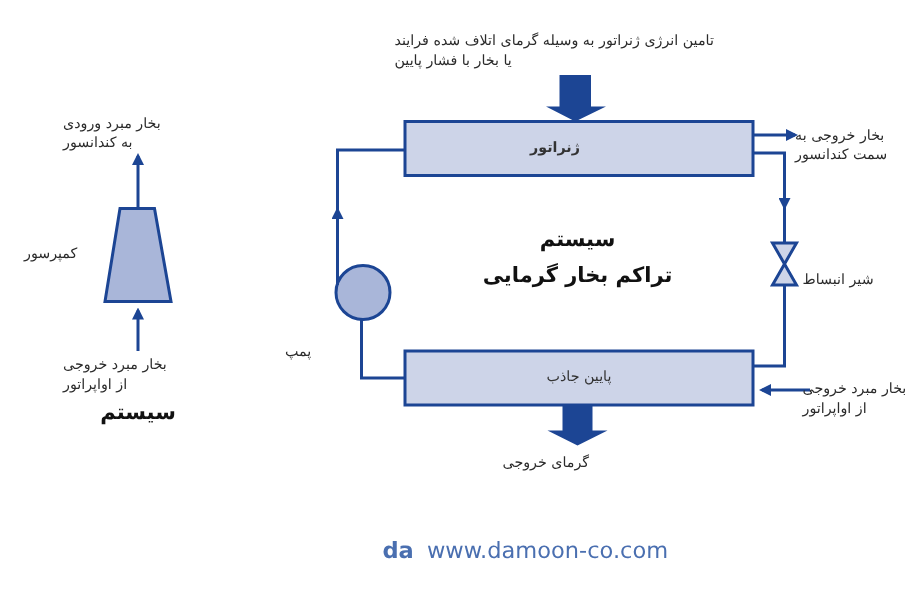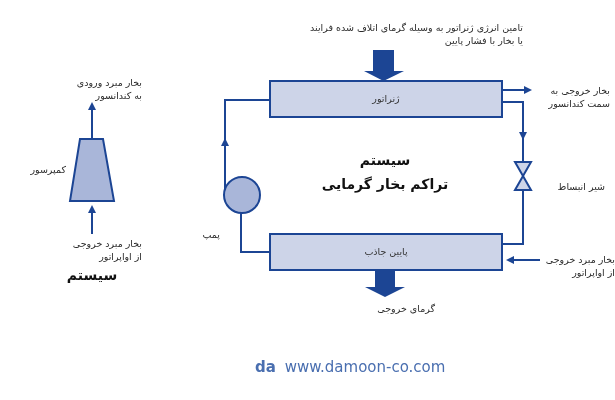--- a/index.html
+++ b/index.html
@@ -1,18 +1,18 @@
 <!DOCTYPE html>
 <html><head>
 <meta charset="utf-8">
 <style>
   html, body { margin:0; padding:0; background:#ffffff; }
   body { width:615px; height:400px; position:relative; overflow:hidden; font-family:"DejaVu Sans", sans-serif; }
   svg { position:absolute; left:0; top:0; }
-  .lbl { position:absolute; direction:rtl; text-align:right; color:#2b2b2b; font-size:9.5px; line-height:13px; white-space:nowrap; }
+  .lbl { position:absolute; direction:rtl; text-align:left; color:#2b2b2b; font-size:9.5px; line-height:13px; white-space:nowrap; }
   .title { position:absolute; direction:rtl; text-align:center; color:#111; font-weight:bold; font-size:14px; line-height:24px; white-space:nowrap; }
   .boxlbl { position:absolute; direction:rtl; text-align:center; color:#333; font-size:9.5px; }
   .footer { position:absolute; left:255px; top:358px; font-size:15px; color:#4a6fb0; direction:ltr; }
 </style>
 </head>
 <body>
 
 <svg width="615" height="400" viewBox="0 0 615 400">
   <defs>
     <marker id="ah" markerWidth="8" markerHeight="8" refX="6" refY="4" orient="auto" markerUnits="userSpaceOnUse">
@@ -61,21 +61,21 @@
   <div>از اواپراتور</div>
 </div>
 <div class="title" style="left:22px;top:263px;width:140px;">
   <div>سیستم</div>
 </div>
 
 <div class="lbl" style="left:263px;top:21px;width:260px;">
   <div>تامین انرژی ژنراتور به وسیله گرمای اتلاف شده فرایند</div>
   <div>یا بخار با فشار پایین</div>
 </div>
-<div class="boxlbl" style="left:270px;top:93px;width:232px;">ژنراتور</div>
+<div class="boxlbl" style="left:254px;top:93px;width:232px;font-weight:bold;">ژنراتور</div>
 <div class="boxlbl" style="left:270px;top:246px;width:232px;">پایین جاذب</div>
 <div class="title" style="left:310px;top:148px;width:150px;">
   <div>سیستم</div>
   <div>تراکم بخار گرمایی</div>
 </div>
 <div class="lbl" style="left:190px;top:188px;width:30px;margin-top:40px;">پمپ</div>
 <div class="lbl" style="left:535px;top:180px;width:70px;">شیر انبساط</div>
 <div class="lbl" style="left:530px;top:84px;width:80px;">
   <div>بخار خروجی به</div>
   <div>سمت کندانسور</div>

